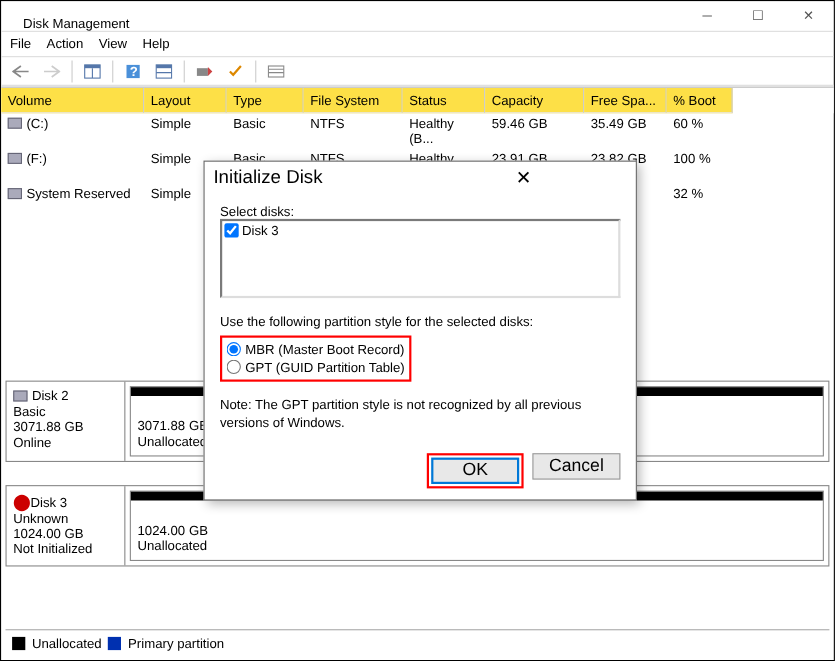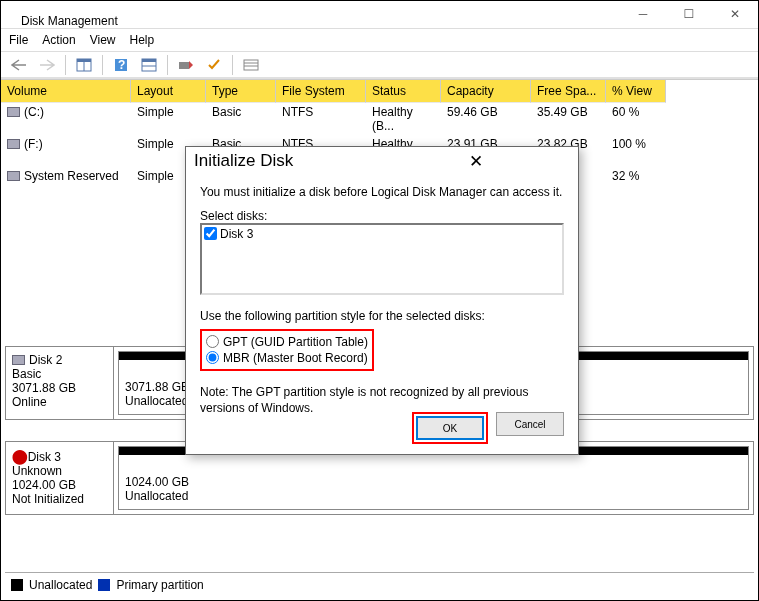--- a/index.html
+++ b/index.html
@@ -49,21 +49,21 @@
 .dlg-body .instr { margin-bottom:10px; }
 .disklist { border:2px solid #7a7a7a; border-right-color:#ddd; border-bottom-color:#ddd; height:72px; padding:2px; margin-bottom:14px; }
 .diskitem { font-size:12px; }
 .diskitem input { vertical-align:-2px; margin-right:3px;}
 .partlabel { margin-bottom:6px; }
 .redbox { border:2px solid red; padding:2px 4px; display:inline-block; }
 .radio { margin:2px 0; }
 .radio input { vertical-align:-2px; margin-right:4px;}
 .note { margin-top:14px; line-height:1.3; }
 .dlg-btns { position:absolute; bottom:10px; right:14px; display:flex; gap:8px; }
-.dlg-btn { width:68px; height:24px; border:1px solid #999; background:#e8e8e8; font-size:10px; display:flex; align-items:center; justify-content:center;}
+.dlg-btn { width:80px; height:24px; border:1px solid #999; background:#e8e8e8; font-size:16px; display:flex; align-items:center; justify-content:center;}
 .okwrap { border:2px solid red; padding:2px; }
 .okbtn { border:2px solid #0078d7; }
 .red-star { color:#c00; font-size:14px; font-weight:bold;}
 </style>
 </head>
 <body>
 
 <div class="titlebar">
   <span class="title">Disk Management</span>
   <div class="winbtns">
@@ -137,21 +137,21 @@
 
 <div class="volumes">
   <div class="vol-header">
     <div class="col-vol">Volume</div>
     <div class="col-lay">Layout</div>
     <div class="col-typ">Type</div>
     <div class="col-fs">File System</div>
     <div class="col-st">Status</div>
     <div class="col-cap">Capacity</div>
     <div class="col-fs2">Free Spa...</div>
-    <div class="col-pf">% View</div>
+    <div class="col-pf">% Boot</div>
   </div>
   <div id="vol-rows">
       <div class="vol-row">
         <div class="col-vol"><span class="diskicon"></span>(C:)</div>
         <div class="col-lay">Simple</div>
         <div class="col-typ">Basic</div>
         <div class="col-fs">NTFS</div>
         <div class="col-st">Healthy (B...</div>
         <div class="col-cap">59.46 GB</div>
         <div class="col-fs2">35.49 GB</div>
@@ -220,31 +220,30 @@
   <span class="lgbox" style="background:#0030b0"></span>
   <span>Primary partition</span>
 </div>
 
 <div class="dialog">
   <div class="dlg-title">
     <span>Initialize Disk</span>
     <span class="dlg-close">✕</span>
   </div>
   <div class="dlg-body">
-    <div class="instr">You must initialize a disk before Logical Disk Manager can access it.</div>
     <div>Select disks:</div>
     <div class="disklist">
       <div class="diskitem">
         <input type="checkbox" checked="" style=""><span>Disk 3</span>
       </div>
     </div>
     <div class="partlabel">Use the following partition style for the selected disks:</div>
     <div class="redbox">
+      <div class="radio"><input type="radio" name="ps" checked="" style=""><span>MBR (Master Boot Record)</span></div>
       <div class="radio"><input type="radio" name="ps" style=""><span>GPT (GUID Partition Table)</span></div>
-      <div class="radio"><input type="radio" name="ps" checked="" style=""><span>MBR (Master Boot Record)</span></div>
     </div>
     <div class="note">Note: The GPT partition style is not recognized by all previous versions of Windows.</div>
   </div>
   <div class="dlg-btns">
     <div class="okwrap">
       <div class="dlg-btn okbtn">OK</div>
     </div>
     <div class="dlg-btn">Cancel</div>
   </div>
 </div>

